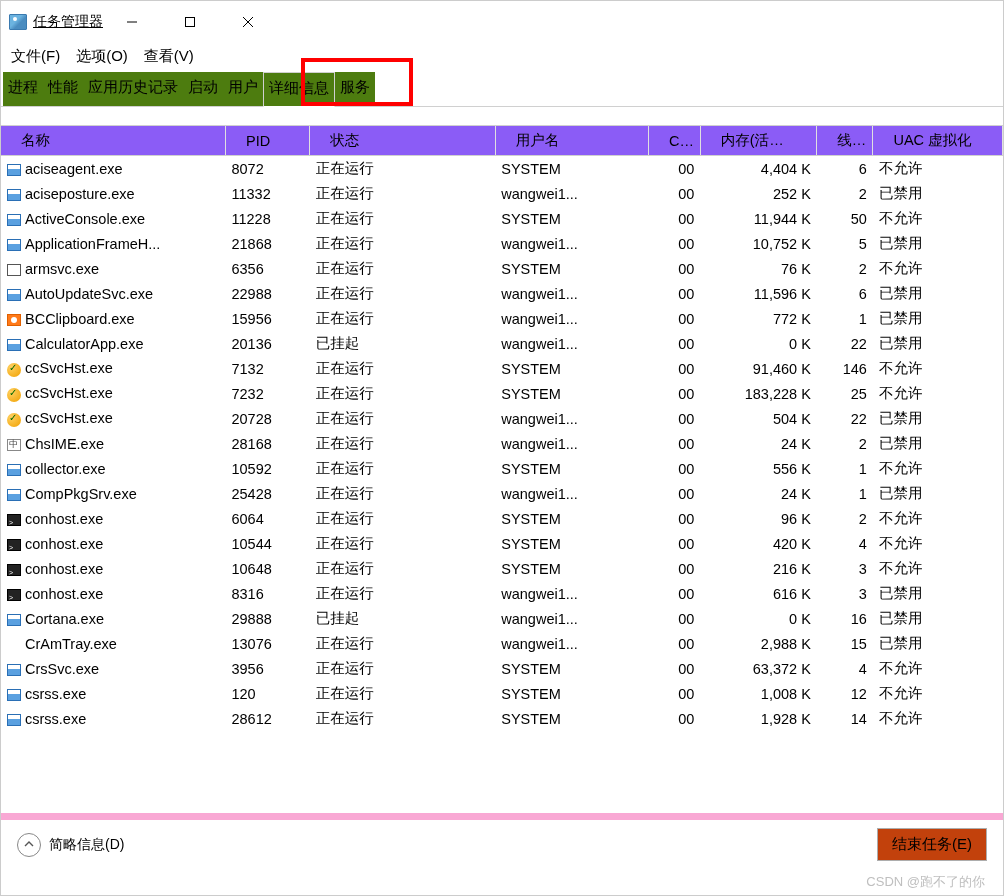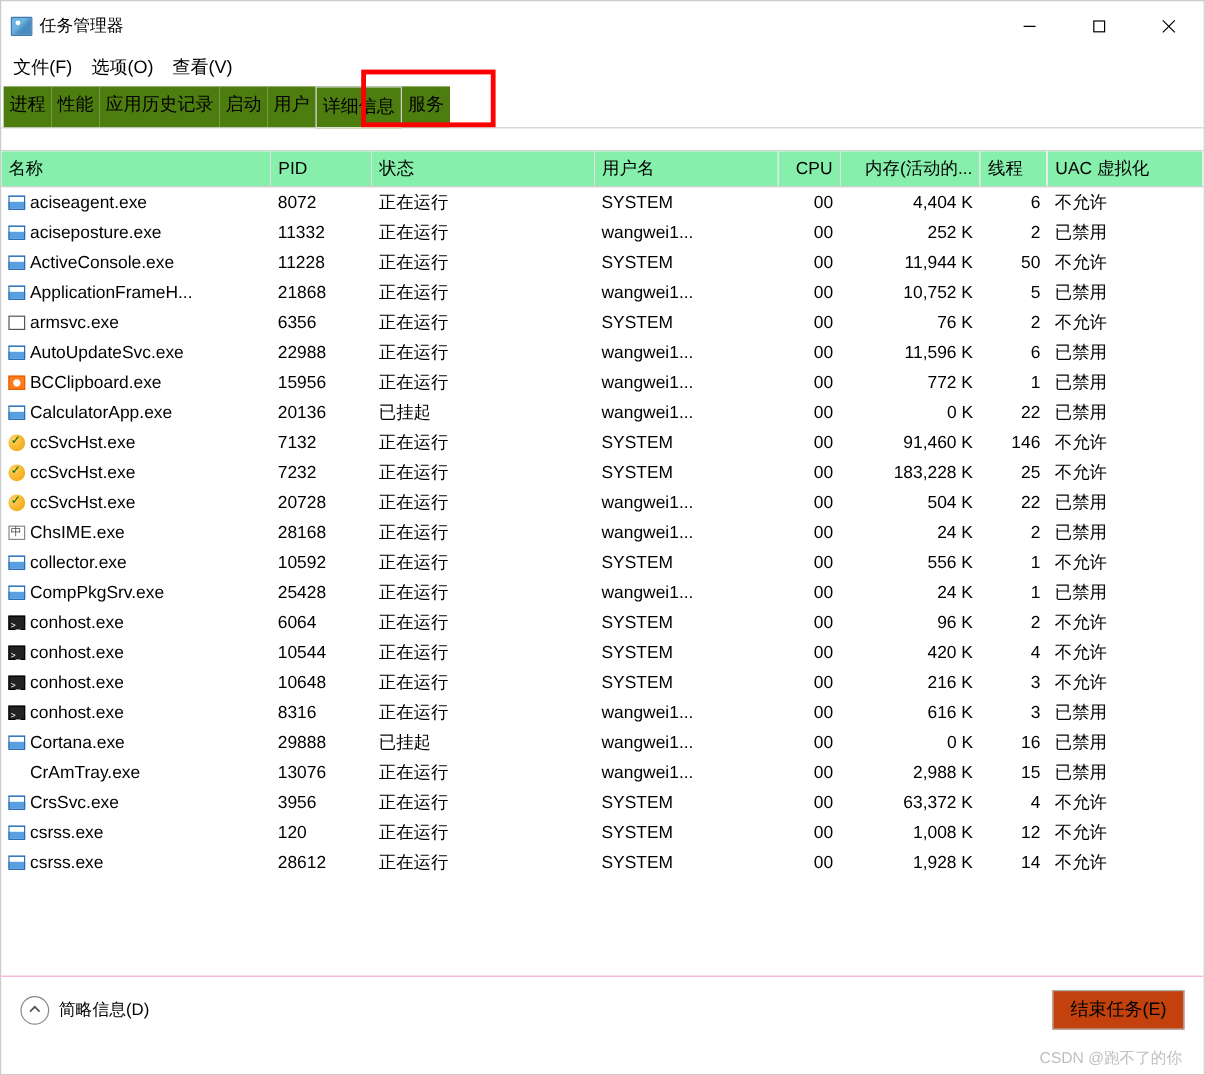--- a/index.html
+++ b/index.html
@@ -11,22 +11,23 @@
     width: 1004px;
     height: 896px;
     overflow: hidden;
     border: 1px solid #ccc;
     position: relative;
   }
   .titlebar {
     height: 42px;
     display: flex;
     align-items: center;
-    justify-content: space-between;
+    justify-content: flex-start;
     padding: 0 0 0 8px;
+    text-decoration: underline;
   }
   .titlebar-left { display: flex; align-items: center; gap: 6px; }
   .app-icon {
     width: 18px; height: 16px;
     background: linear-gradient(135deg, #6bb3e0 40%, #4a8cc0 60%);
     border: 1px solid #3a7ab0;
     border-radius: 1px;
     position: relative;
   }
   .app-icon::after {
@@ -78,24 +79,24 @@
   }
   table {
     width: 100%;
     border-collapse: collapse;
     font-size: 14.5px;
     table-layout: fixed;
   }
   th {
     text-align: left;
     font-weight: normal;
-    padding: 5px 6px;
+    padding: 5px 20px;
     border-right: 1px solid #e0e0e0;
     border-bottom: 1px solid #d0d0d0;
-    background: #86efac;
+    background: #8b5cf6;
     position: sticky; top: 0;
     white-space: nowrap; overflow: hidden; text-overflow: ellipsis;
   }
   td {
     padding: 3px 6px;
     white-space: nowrap; overflow: hidden; text-overflow: ellipsis;
   }
   .col-name { width: 208px; }
   .col-pid { width: 78px; }
   .col-status { width: 172px; }
@@ -124,21 +125,21 @@
     background: #ff7a1a; border-color: #e06000; position: relative;
   }
   .proc-icon.clip::after { content:""; position:absolute; width:6px;height:6px;background:#fff;border-radius:50%;top:2px;left:3px;}
   .proc-icon.ime {
     background: #fff; border-color:#888; position:relative;
   }
   .proc-icon.ime::after{content:"中";font-size:9px;position:absolute;top:-2px;left:1px;color:#444;}
   .proc-icon.none { border:none; background:none; }
   .footer {
     height: 56px;
-    border-top: 1px solid #f9a8d4;
+    border-top: 7px solid #f9a8d4;
     display: flex; align-items: center; justify-content: space-between;
     padding: 0 16px;
   }
   .footer-left { display: flex; align-items: center; gap: 8px; cursor: pointer; }
   .chev-circle {
     width: 24px; height: 24px; border: 1px solid #888; border-radius: 50%;
     display: flex; align-items: center; justify-content: center;
     font-size: 12px; color: #555;
   }
   .end-btn {

